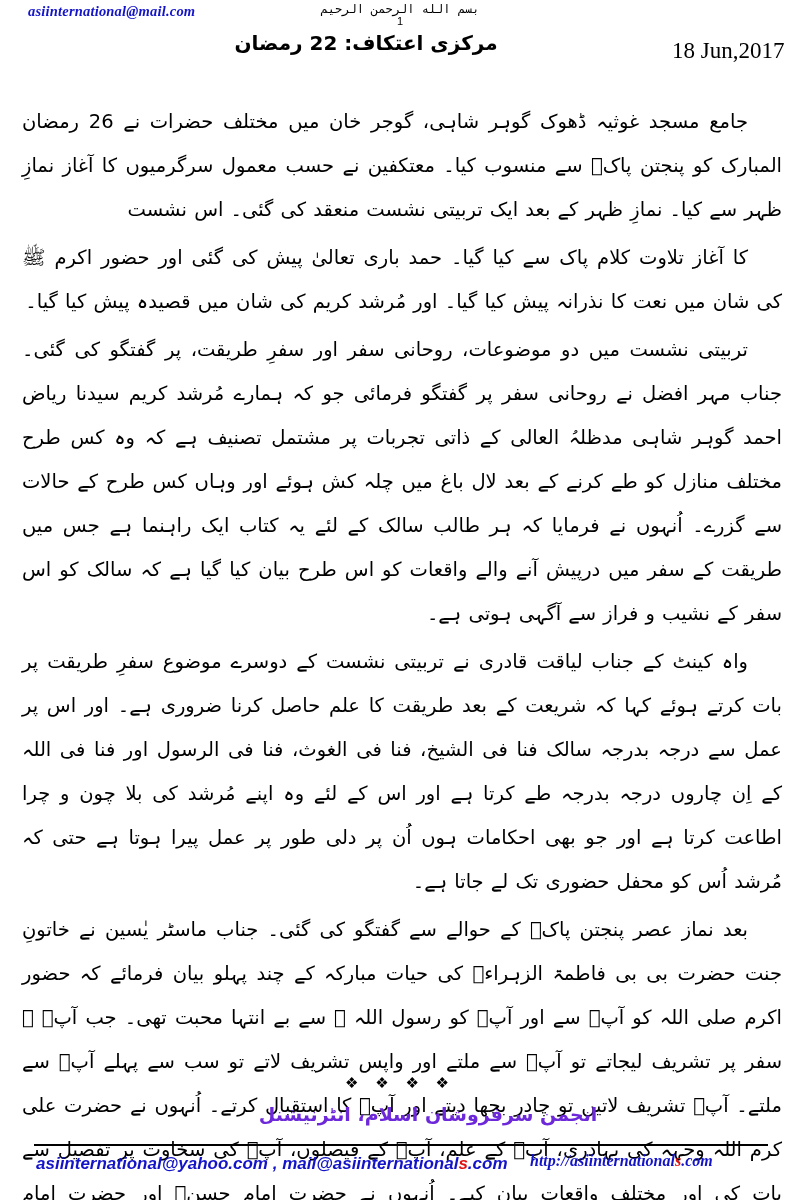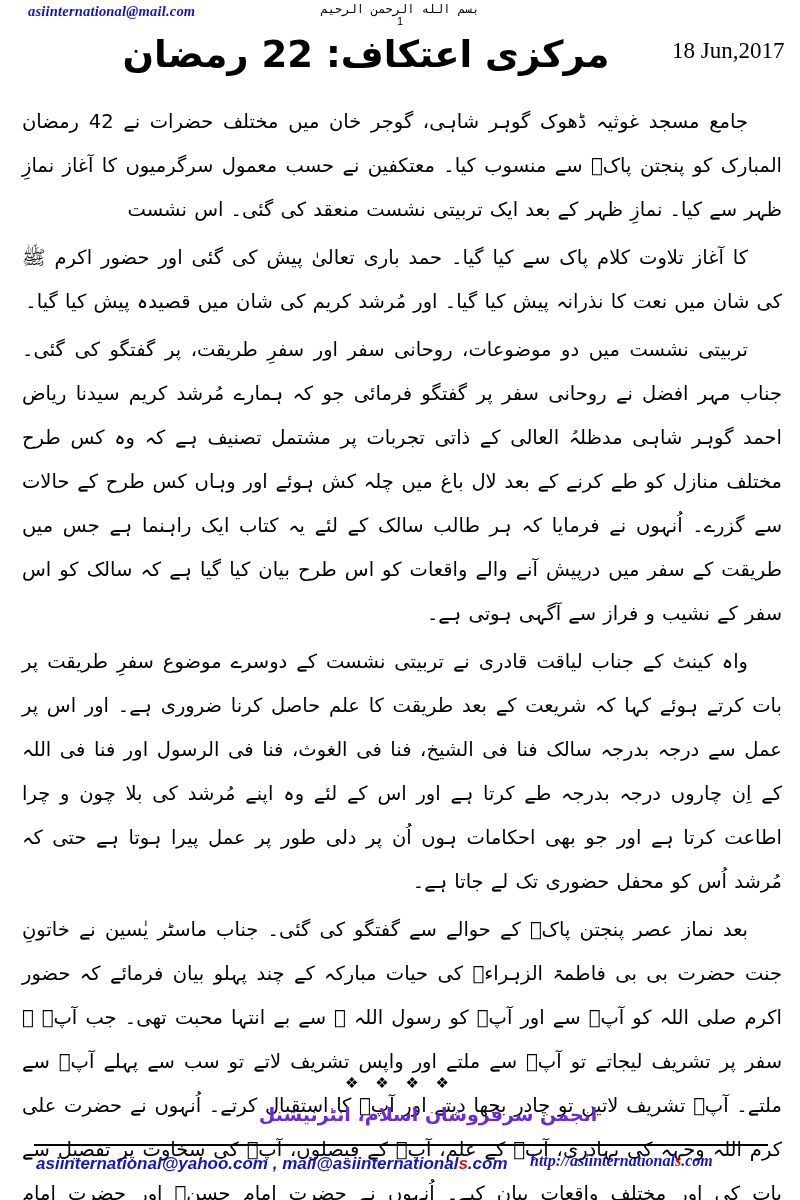--- a/index.html
+++ b/index.html
@@ -71,21 +71,21 @@
     direction: ltr;
     white-space: nowrap;
   }
   .doc-title {
     position: absolute;
     top: 30px;
     left: 0;
     width: 732px;
     text-align: center;
     font-family: "DejaVu Sans", sans-serif;
-    font-size: 37px;
+    font-size: 20px;
     font-weight: bold;
     color: #000000;
     direction: rtl;
     line-height: 1.35;
   }
 
   
   .body-area {
     position: absolute;
     top: 100px;
@@ -178,21 +178,21 @@
     <div class="bismillah">بسم الله الرحمن الرحيم</div>
 
     <div class="page-number">1</div>
 
     <div class="doc-date">18 Jun,2017</div>
 
     <div class="doc-title">مرکزی اعتکاف: 22 رمضان</div>
   </div>
 
   <div class="body-area">
-    <p class="para">جامع مسجد غوثیہ ڈھوک گوہر شاہی، گوجر خان میں مختلف حضرات نے 42 رمضان المبارک کو پنجتن پاکؐ سے منسوب کیا۔ معتکفین نے حسب معمول سرگرمیوں کا آغاز نمازِ ظہر سے کیا۔ نمازِ ظہر کے بعد ایک تربیتی نشست منعقد کی گئی۔ اس نشست</p>
+    <p class="para">جامع مسجد غوثیہ ڈھوک گوہر شاہی، گوجر خان میں مختلف حضرات نے 26 رمضان المبارک کو پنجتن پاکؐ سے منسوب کیا۔ معتکفین نے حسب معمول سرگرمیوں کا آغاز نمازِ ظہر سے کیا۔ نمازِ ظہر کے بعد ایک تربیتی نشست منعقد کی گئی۔ اس نشست</p>
     <p class="para">کا آغاز تلاوت کلام پاک سے کیا گیا۔ حمد باری تعالیٰ پیش کی گئی اور حضور اکرم ﷺ کی شان میں نعت کا نذرانہ پیش کیا گیا۔ اور مُرشد کریم کی شان میں قصیدہ پیش کیا گیا۔</p>
     <p class="para">تربیتی نشست میں دو موضوعات، روحانی سفر اور سفرِ طریقت، پر گفتگو کی گئی۔ جناب مہر افضل نے روحانی سفر پر گفتگو فرمائی جو کہ ہمارے مُرشد کریم سیدنا ریاض احمد گوہر شاہی مدظلہُ العالی کے ذاتی تجربات پر مشتمل تصنیف ہے کہ وہ کس طرح مختلف منازل کو طے کرنے کے بعد لال باغ میں چلہ کش ہوئے اور وہاں کس طرح کے حالات سے گزرے۔ اُنہوں نے فرمایا کہ ہر طالب سالک کے لئے یہ کتاب ایک راہنما ہے جس میں طریقت کے سفر میں درپیش آنے والے واقعات کو اس طرح بیان کیا گیا ہے کہ سالک کو اس سفر کے نشیب و فراز سے آگہی ہوتی ہے۔</p>
     <p class="para">واہ کینٹ کے جناب لیاقت قادری نے تربیتی نشست کے دوسرے موضوع سفرِ طریقت پر بات کرتے ہوئے کہا کہ شریعت کے بعد طریقت کا علم حاصل کرنا ضروری ہے۔ اور اس پر عمل سے درجہ بدرجہ سالک فنا فی الشیخ، فنا فی الغوث، فنا فی الرسول اور فنا فی اللہ کے اِن چاروں درجہ بدرجہ طے کرتا ہے اور اس کے لئے وہ اپنے مُرشد کی بلا چون و چرا اطاعت کرتا ہے اور جو بھی احکامات ہوں اُن پر دلی طور پر عمل پیرا ہوتا ہے حتی کہ مُرشد اُس کو محفل حضوری تک لے جاتا ہے۔</p>
     <p class="para">بعد نماز عصر پنجتن پاکؐ کے حوالے سے گفتگو کی گئی۔ جناب ماسٹر یٰسین نے خاتونِ جنت حضرت بی بی فاطمۃ الزہراءؑ کی حیات مبارکہ کے چند پہلو بیان فرمائے کہ حضور اکرم صلی اللہ کو آپؑ سے اور آپؑ کو رسول اللہ ﷺ سے بے انتہا محبت تھی۔ جب آپؑ ﷺ سفر پر تشریف لیجاتے تو آپؑ سے ملتے اور واپس تشریف لاتے تو سب سے پہلے آپؑ سے ملتے۔ آپؑ تشریف لاتیں تو چادر بچھا دیتے اور آپؑ کا استقبال کرتے۔ اُنہوں نے حضرت علی کرم اللہ وجہہ کی بہادری، آپؑ کے علم، آپؑ کے فیصلوں، آپؑ کی سخاوت پر تفصیل سے بات کی اور مختلف واقعات بیان کیے۔ اُنہوں نے حضرت امام حسنؑ اور حضرت امام حسینؑ کی شہادت پر بات کی اور فرمایا کہ حضرت امام حسن علیہ السلام نے زہر خورانی سے شہادت پائی اور امام حسین نے کربلا میں ایک بے مثل تاریخ رقم کر دی۔</p>
 
   </div>
 
   <div class="ornament">❖ ❖ ❖ ❖</div>
 
   <div class="org-line">انجمن سرفروشان اسلام، انٹرنیشنل</div>

